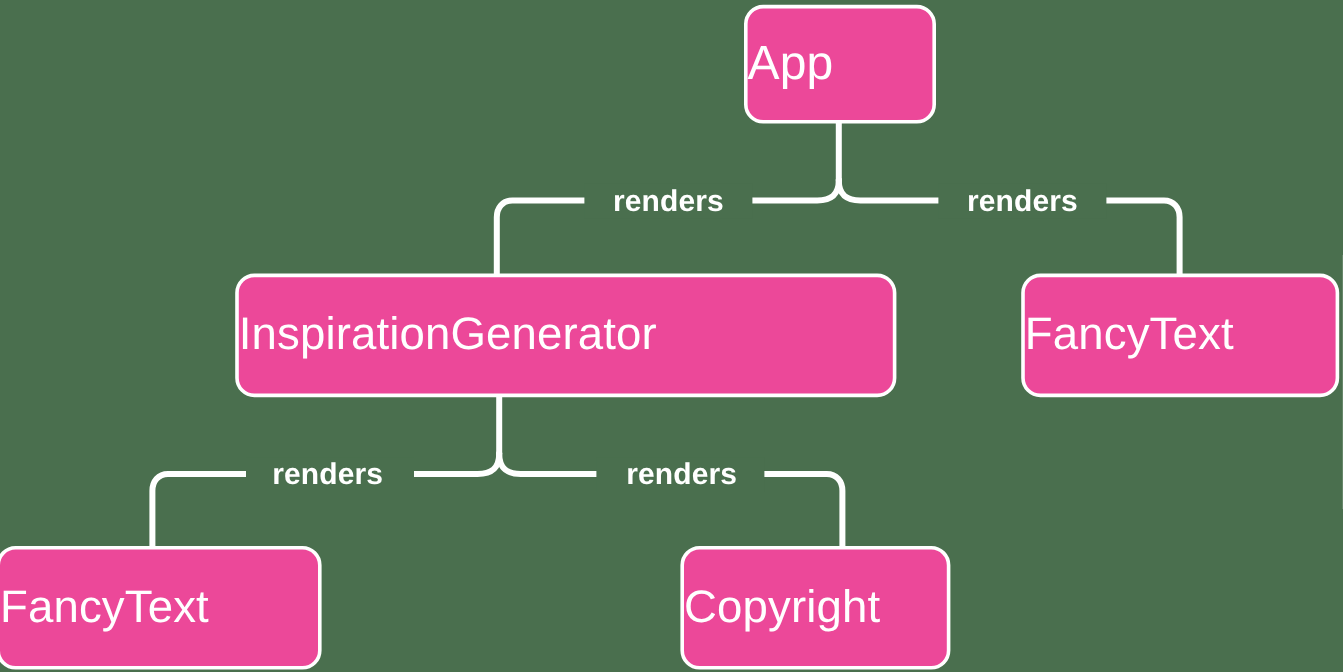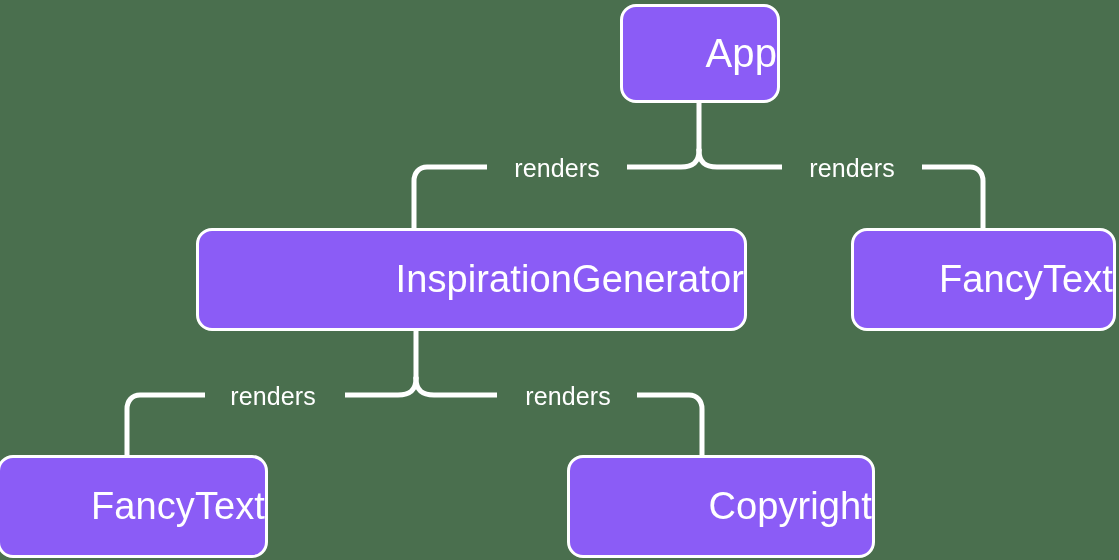--- a/index.html
+++ b/index.html
@@ -21,26 +21,26 @@
   #edge-layer {
     position: absolute;
     left: 0;
     top: 0;
     width: 1119px;
     height: 560px;
   }
   .node {
     position: absolute;
     box-sizing: border-box;
-    background: #8b5cf6;
+    background: #ec4899;
     border: 3px solid #ffffff;
     border-radius: 16px;
     display: flex;
     align-items: center;
-    justify-content: flex-end;
+    justify-content: flex-start;
     color: #ffffff;
     z-index: 2;
   }
   .node-label {
     color: #ffffff;
     font-weight: 400;
     letter-spacing: 0.1px;
     white-space: nowrap;
   }
   .node-app { left: 620px; top: 4px; width: 160px; height: 99px; }
@@ -48,28 +48,28 @@
 
   .node-inspiration { left: 196px; top: 228px; width: 551px; height: 103px; }
   .node-inspiration .node-label { font-size: 38px; }
 
   .node-fancytext-right { left: 851px; top: 228px; width: 265px; height: 103px; }
   .node-fancytext-right .node-label { font-size: 38px; }
 
   .node-fancytext-bottom { left: -3px; top: 455px; width: 271px; height: 103px; }
   .node-fancytext-bottom .node-label { font-size: 38px; }
 
-  .node-copyright { left: 567px; top: 455px; width: 308px; height: 103px; }
+  .node-copyright { left: 567px; top: 455px; width: 225px; height: 103px; }
   .node-copyright .node-label { font-size: 38px; }
 
   .edge-label {
     position: absolute;
     color: #ffffff;
     font-size: 25px;
-    font-weight: 400;
+    font-weight: 700;
     transform: translate(-50%, -50%);
     white-space: nowrap;
     z-index: 3;
     letter-spacing: 0.1px;
   }
 </style>
 </head>
 <body>
 
 <div id="diagram-root">

